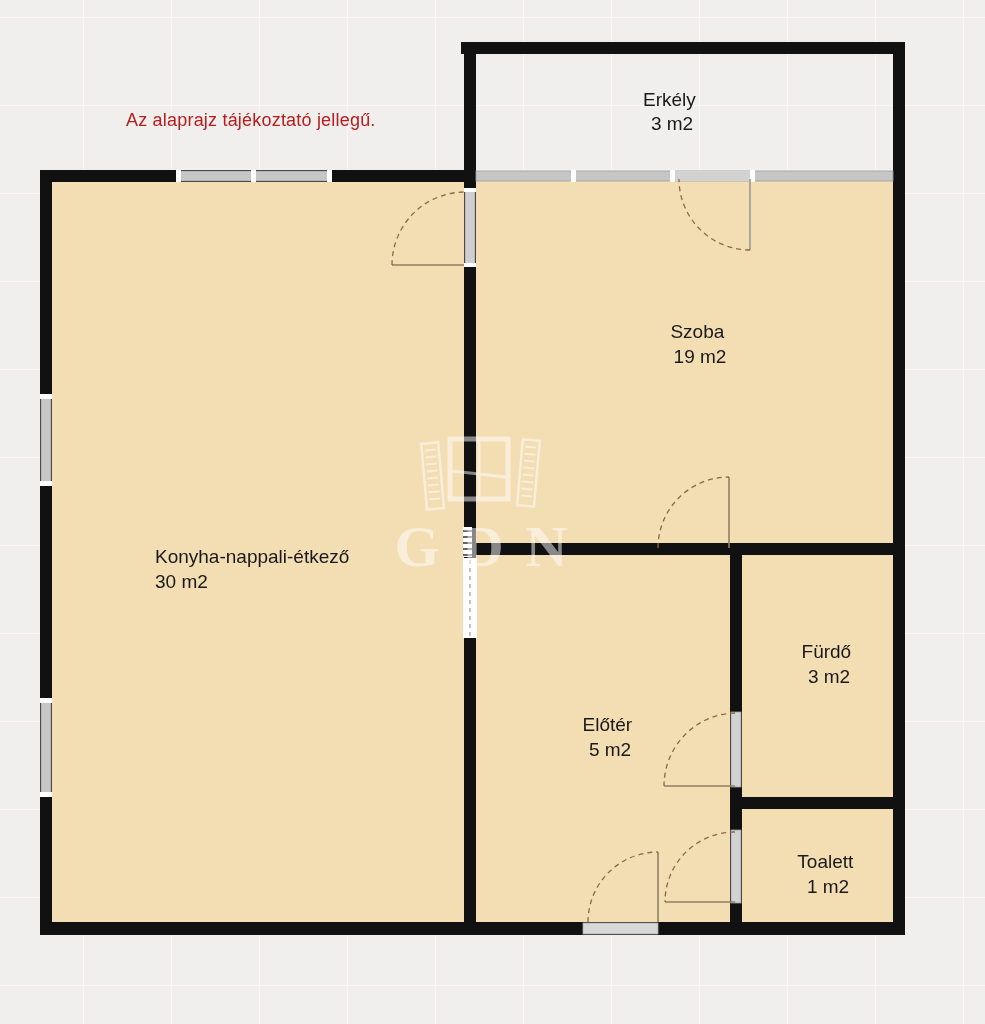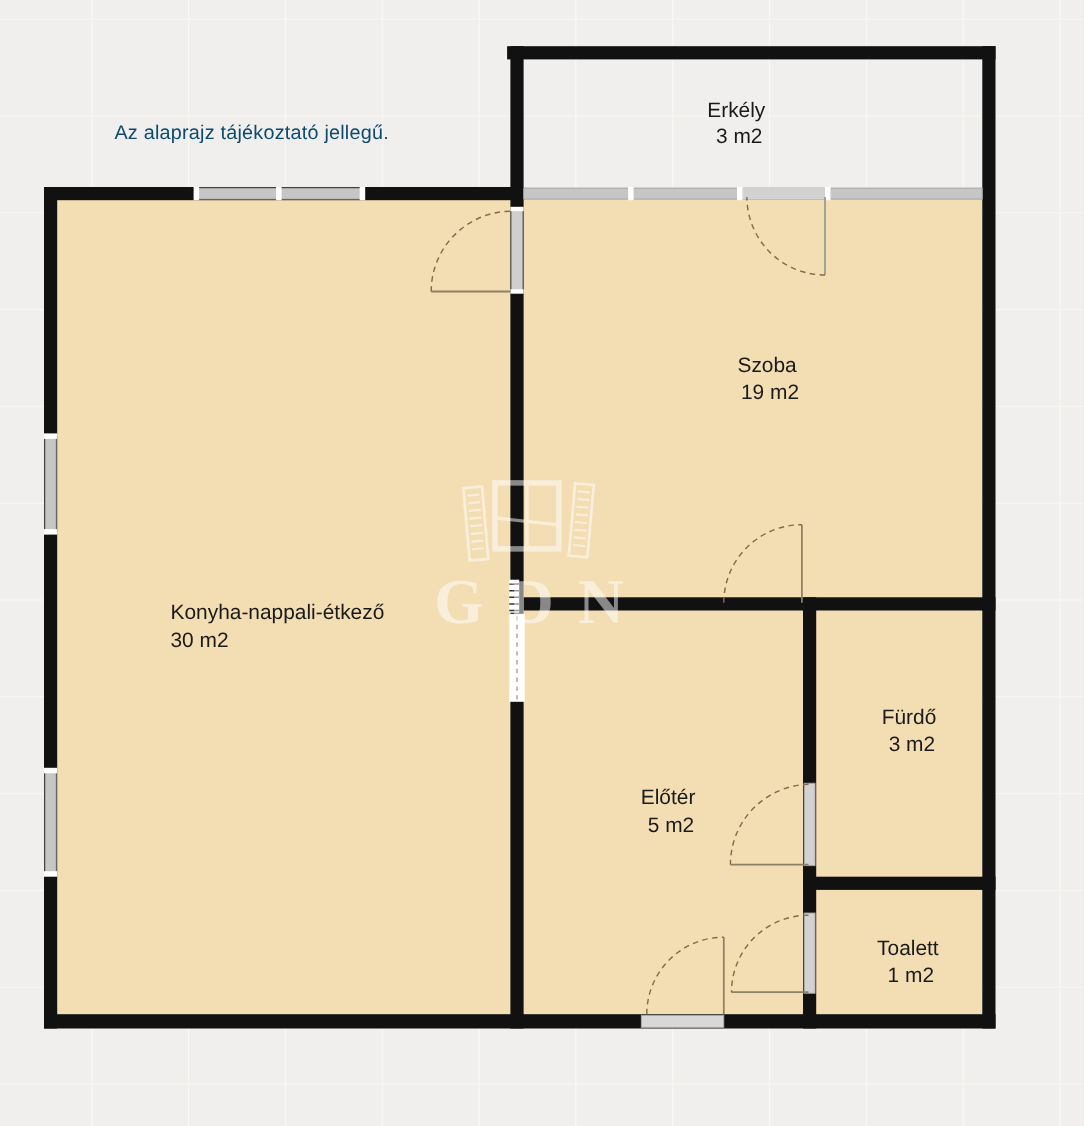--- a/index.html
+++ b/index.html
@@ -1,21 +1,21 @@
 <!DOCTYPE html>
 <html><head>
 <meta charset="utf-8">
 <style>
   html,body{margin:0;padding:0;}
   body{font-family:"Liberation Sans", sans-serif;background:#f0efed;}
   .canvas{position:relative;width:985px;height:1024px;overflow:hidden;background:#f0efed;}
   .canvas svg{position:absolute;left:0;top:0;}
   .disclaimer{
-    position:absolute;left:104px;top:110px;
-    font-size:18px;color:#0c4a6e;letter-spacing:0.2px;
+    position:absolute;left:126px;top:110px;
+    font-size:18px;color:#b91c1c;letter-spacing:0.2px;
   }
   .room-label{font-size:19px;fill:#1a1a1a;}
   .wm-text{font-family:"Liberation Serif", serif;font-weight:bold;}
 </style>
 </head>
 <body>
 
 <div class="canvas">
   <svg width="985" height="1024" viewBox="0 0 985 1024">
     <defs>

